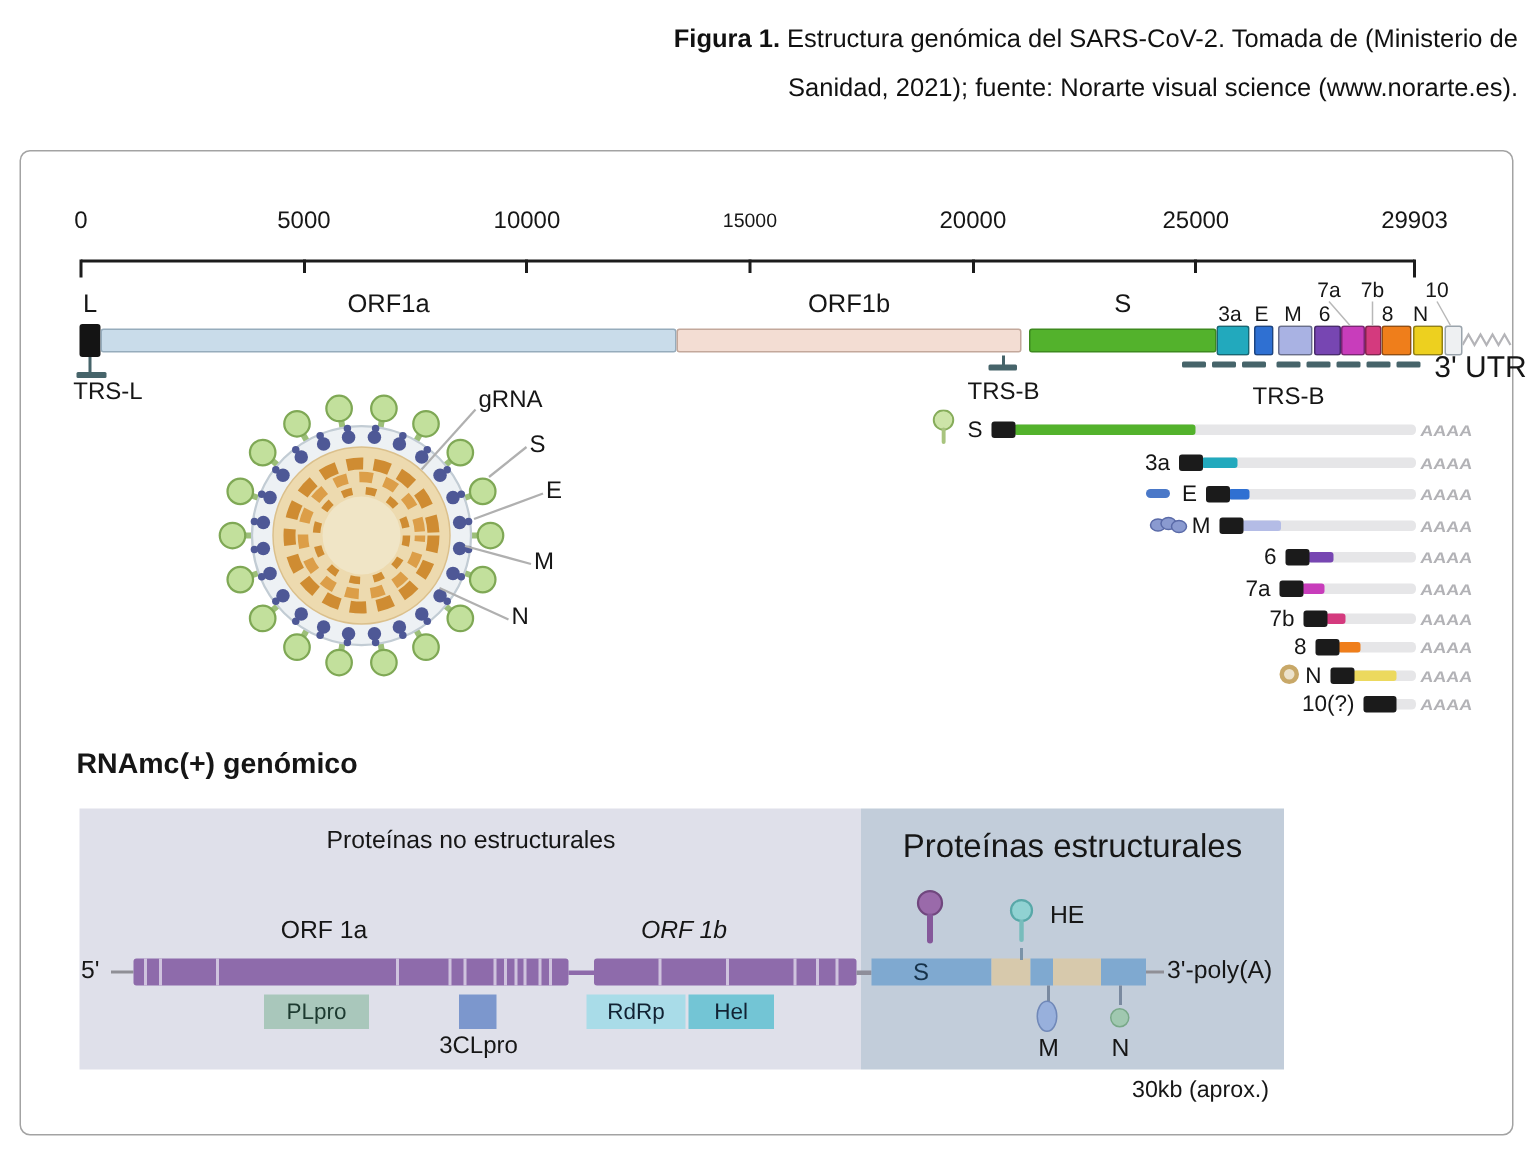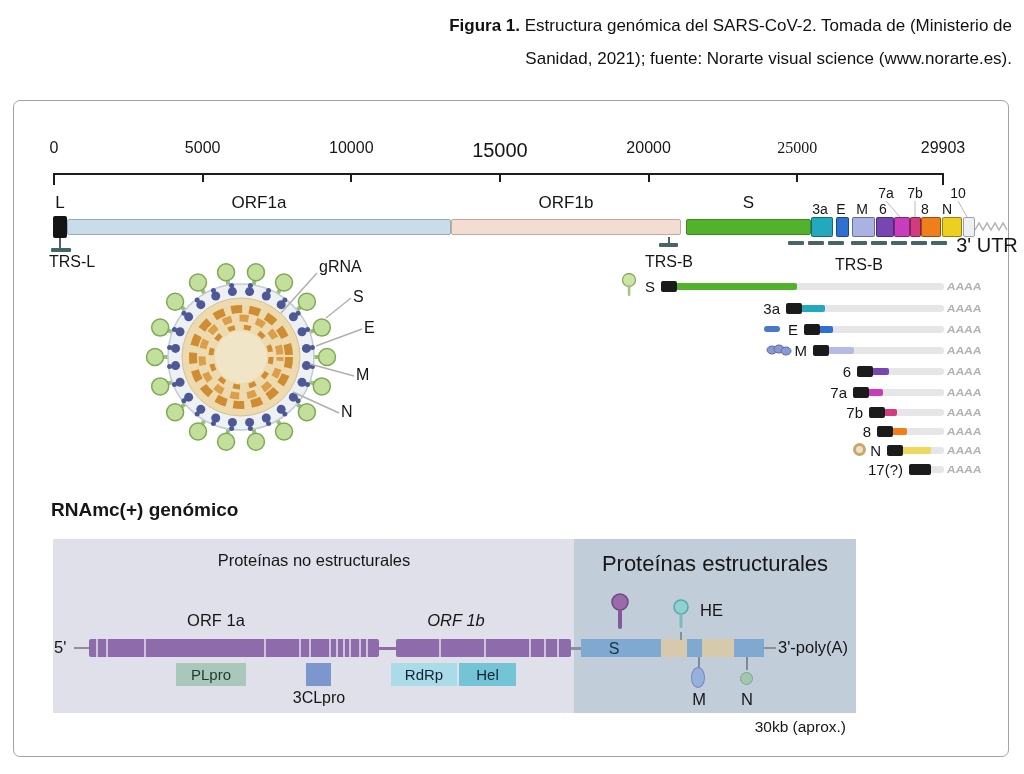--- a/index.html
+++ b/index.html
@@ -212,25 +212,25 @@
       </g>
     </svg>
 
   <div class="abs" style="left:40px;top:72px;width:889px;height:2px;background:#1c1c1c;"></div>
       <div class="lbl ctr" style="left:40px;top:38px;font-size:16px;">0</div>
       <div class="abs" style="left:39px;top:72px;width:2px;height:12px;background:#1c1c1c;"></div>
       <div class="lbl ctr" style="left:188.64729291375446px;top:38px;font-size:16px;">5000</div>
       <div class="abs" style="left:187.64729291375446px;top:72px;width:2px;height:9px;background:#1c1c1c;"></div>
       <div class="lbl ctr" style="left:337.2945858275089px;top:38px;font-size:16px;">10000</div>
       <div class="abs" style="left:336.2945858275089px;top:72px;width:2px;height:9px;background:#1c1c1c;"></div>
-      <div class="lbl ctr" style="left:485.9418787412634px;top:38px;font-size:20px;">15000</div>
+      <div class="lbl ctr" style="left:485.9418787412634px;top:38px;font-size:13px;">15000</div>
       <div class="abs" style="left:484.9418787412634px;top:72px;width:2px;height:9px;background:#1c1c1c;"></div>
       <div class="lbl ctr" style="left:634.5891716550178px;top:38px;font-size:16px;">20000</div>
       <div class="abs" style="left:633.5891716550178px;top:72px;width:2px;height:9px;background:#1c1c1c;"></div>
-      <div class="lbl ctr" style="left:783.2364645687724px;top:38px;font-size:16px;font-family:Liberation Serif, serif;">25000</div>
+      <div class="lbl ctr" style="left:783.2364645687724px;top:38px;font-size:16px;">25000</div>
       <div class="abs" style="left:782.2364645687724px;top:72px;width:2px;height:9px;background:#1c1c1c;"></div>
       <div class="lbl ctr" style="left:929px;top:38px;font-size:16px;">29903</div>
       <div class="abs" style="left:928px;top:72px;width:2px;height:12px;background:#1c1c1c;"></div>
       <div class="lbl ctr" style="left:46px;top:92px;font-size:17px;">L</div>
       <div class="abs" style="left:39px;top:115px;width:14px;height:22px;background:#141414;border-radius:2px;"></div>
       <div class="genebox" style="left:53px;top:118px;width:384px;height:16px;background:#c9dcea;border-color:#96acbc;"></div>
       <div class="lbl ctr" style="left:245px;top:92px;font-size:17px;">ORF1a</div>
       <div class="genebox" style="left:437px;top:118px;width:230px;height:16px;background:#f3ddd3;border-color:#c3a89b;"></div>
       <div class="lbl ctr" style="left:552px;top:92px;font-size:17px;">ORF1b</div>
       <div class="genebox" style="left:672px;top:118px;width:125px;height:16px;background:#53b22c;border-color:#3d8a1e;"></div>
@@ -341,16 +341,16 @@
       <div class="track" style="left:873px;top:346px;width:57px;"></div>
       <div class="seg" style="left:888px;top:346px;width:29px;background:#ecd95e;"></div>
       <div class="bbox" style="left:873px;top:344px;width:16px;"></div>
       <div class="lbl" style="left:821px;top:341px;width:46px;text-align:right;font-size:15px;">N</div>
       <div class="aaaa" style="left:933px;top:343px;">AAAA</div>
       <div class="abs" style="left:839px;top:342px;">
         <div style="width:13px;height:13px;border:3px solid #c8a868;background:#ece2cc;border-radius:50%;box-sizing:border-box;"></div>
       </div>
       <div class="track" style="left:895px;top:365px;width:35px;"></div>
       <div class="bbox" style="left:895px;top:363px;width:22px;"></div>
-      <div class="lbl" style="left:843px;top:360px;width:46px;text-align:right;font-size:15px;">17(?)</div>
+      <div class="lbl" style="left:843px;top:360px;width:46px;text-align:right;font-size:15px;">10(?)</div>
       <div class="aaaa" style="left:933px;top:362px;">AAAA</div>
     </div>
 </div>
 
 </body></html>

